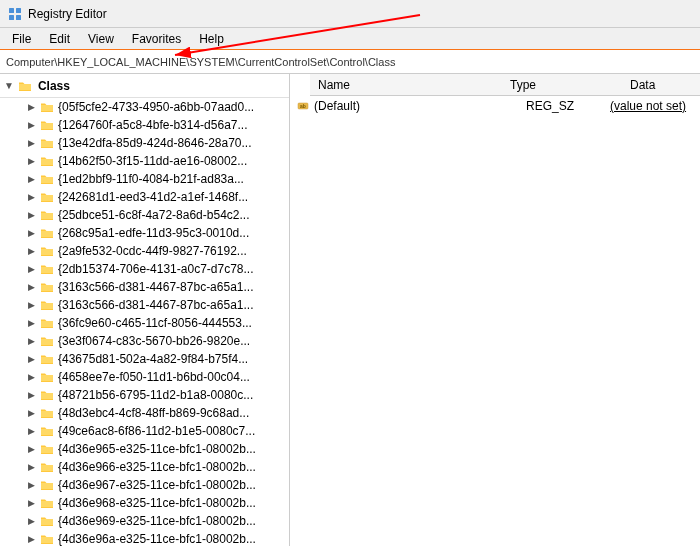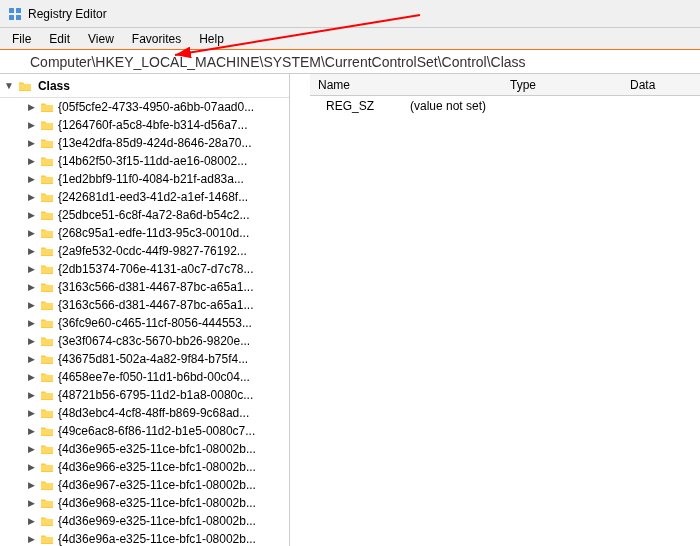--- a/index.html
+++ b/index.html
@@ -160,21 +160,21 @@
       display: flex;
       align-items: center;
       height: 20px;
       border-bottom: 1px solid transparent;
       font-size: 12px;
       padding: 0 0;
       cursor: pointer;
     }
     .reg-name { width: 200px; padding-left: 6px; display: flex; align-items: center; gap: 4px; }
     .reg-type { width: 120px; text-align: center; }
-    .reg-data { flex: 1; color: #000; }
+    .reg-data { flex: 1; color: #000; text-decoration: underline; }
 
     .reg-icon {
       width: 14px;
       height: 14px;
       display: inline-flex;
       align-items: center;
       justify-content: center;
     }
     .reg-icon svg { width: 12px; height: 12px; }
 
@@ -218,21 +218,21 @@
 
   <div class="menu-bar">
     <div class="menu-item">File</div>
     <div class="menu-item">Edit</div>
     <div class="menu-item">View</div>
     <div class="menu-item">Favorites</div>
     <div class="menu-item">Help</div>
   </div>
 
   <div class="address-bar">
-    <span style="font-size:14px; color:#333;margin-left:24px;">Computer\HKEY_LOCAL_MACHINE\SYSTEM\CurrentControlSet\Control\Class</span>
+    <span style="font-size:11px; color:#333;">Computer\HKEY_LOCAL_MACHINE\SYSTEM\CurrentControlSet\Control\Class</span>
   </div>
 
   <div class="main-area">
 
     <div class="tree-panel">
 
       <div class="tree-header">
         <span class="chevron">▼</span>
         <span class="folder-icon">
           <svg viewBox="0 0 14 14" fill="none">
@@ -500,20 +500,29 @@
     <div class="right-panel">
 
       <div class="column-headers">
         <div class="col-name">Name</div>
         <div class="col-type">Type</div>
         <div class="col-data">Data</div>
       </div>
 
       <div class="right-panel-content">
         <div class="registry-row">
+          <div class="reg-name">
+            <span class="reg-icon">
+              <svg viewBox="0 0 12 12" fill="none">
+                <rect x="1" y="3" width="10" height="6" rx="1" fill="#e8b84b" stroke="#c8983a" stroke-width="0.5"></rect>
+                <text x="6" y="8" text-anchor="middle" font-size="5" fill="#7a5a00" font-weight="bold">ab</text>
+              </svg>
+            </span>
+            <span>(Default)</span>
+          </div>
           <div class="reg-type">REG_SZ</div>
           <div class="reg-data">(value not set)</div>
         </div>
       </div>
     </div>
   </div>
 
   <svg class="arrow-container" style="position:absolute;top:0;left:0;pointer-events:none;">
 
     <defs>

